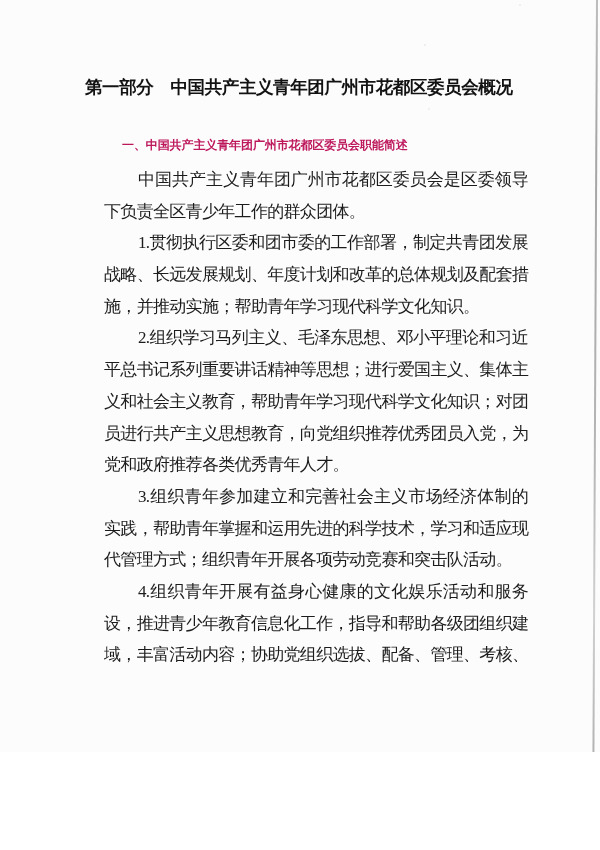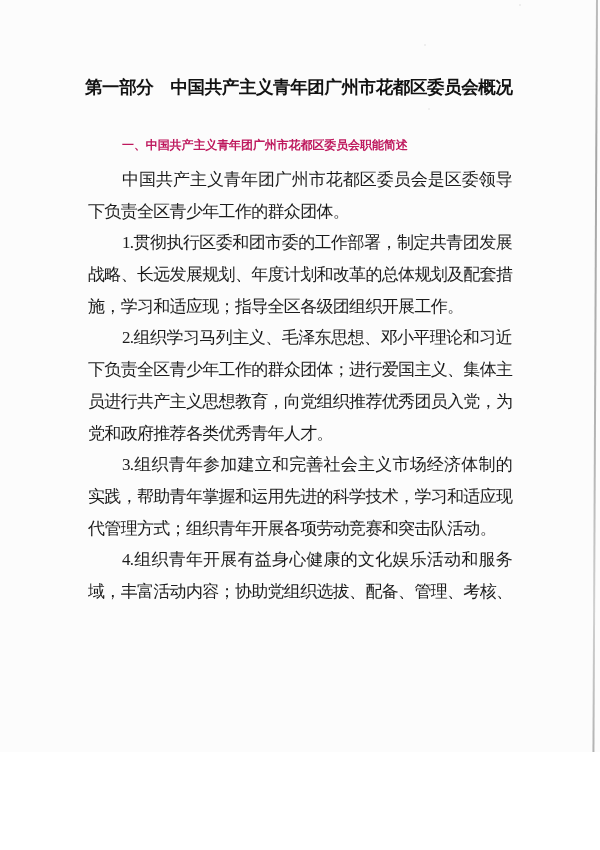--- a/index.html
+++ b/index.html
@@ -41,21 +41,21 @@
     font-weight: 700;
     font-size: 12px;
     line-height: 24px;
     letter-spacing: -0.1px;
     white-space: nowrap;
     color: #be185d;
   }
   .doc-body {
     position: absolute;
     top: 89px;
-    left: 0;
+    left: 16px;
     width: 424px;
     font-size: 17px;
     line-height: 31.7px;
     letter-spacing: -0.68px;
     color: #1c1c1c;
   }
   .line {
     text-align: justify;
     text-align-last: justify;
     text-justify: inter-character;
@@ -101,29 +101,31 @@
 
 <div class="page">
   <div class="content">
     <div class="doc-title">第一部分　中国共产主义青年团广州市花都区委员会概况</div>
     <div class="section-heading">一、中国共产主义青年团广州市花都区委员会职能简述</div>
     <div class="doc-body">
         <div class="line first">中国共产主义青年团广州市花都区委员会是区委领导</div>
         <div class="line pend">下负责全区青少年工作的群众团体。</div>
         <div class="line first">1.贯彻执行区委和团市委的工作部署，制定共青团发展</div>
         <div class="line">战略、长远发展规划、年度计划和改革的总体规划及配套措</div>
-        <div class="line pend">施，学习和适应现；指导全区各级团组织开展工作。</div>
+        <div class="line pend">施，并推动实施；帮助青年学习现代科学文化知识。</div>
         <div class="line first">2.组织学习马列主义、毛泽东思想、邓小平理论和习近</div>
-        <div class="line">下负责全区青少年工作的群众团体；进行爱国主义、集体主</div>
+        <div class="line">平总书记系列重要讲话精神等思想；进行爱国主义、集体主</div>
+        <div class="line">义和社会主义教育，帮助青年学习现代科学文化知识；对团</div>
         <div class="line">员进行共产主义思想教育，向党组织推荐优秀团员入党，为</div>
         <div class="line pend">党和政府推荐各类优秀青年人才。</div>
         <div class="line first">3.组织青年参加建立和完善社会主义市场经济体制的</div>
         <div class="line">实践，帮助青年掌握和运用先进的科学技术，学习和适应现</div>
         <div class="line pend">代管理方式；组织青年开展各项劳动竞赛和突击队活动。</div>
         <div class="line first">4.组织青年开展有益身心健康的文化娱乐活动和服务</div>
+        <div class="line">设，推进青少年教育信息化工作，指导和帮助各级团组织建</div>
         <div class="line">域，丰富活动内容；协助党组织选拔、配备、管理、考核、</div>
       </div>
   </div>
 
   <div class="page-number">2</div>
 
   <div class="scan-edge"></div>
   <div class="speck s1"></div>
   <div class="speck s2"></div>
   <div class="speck s3"></div>

